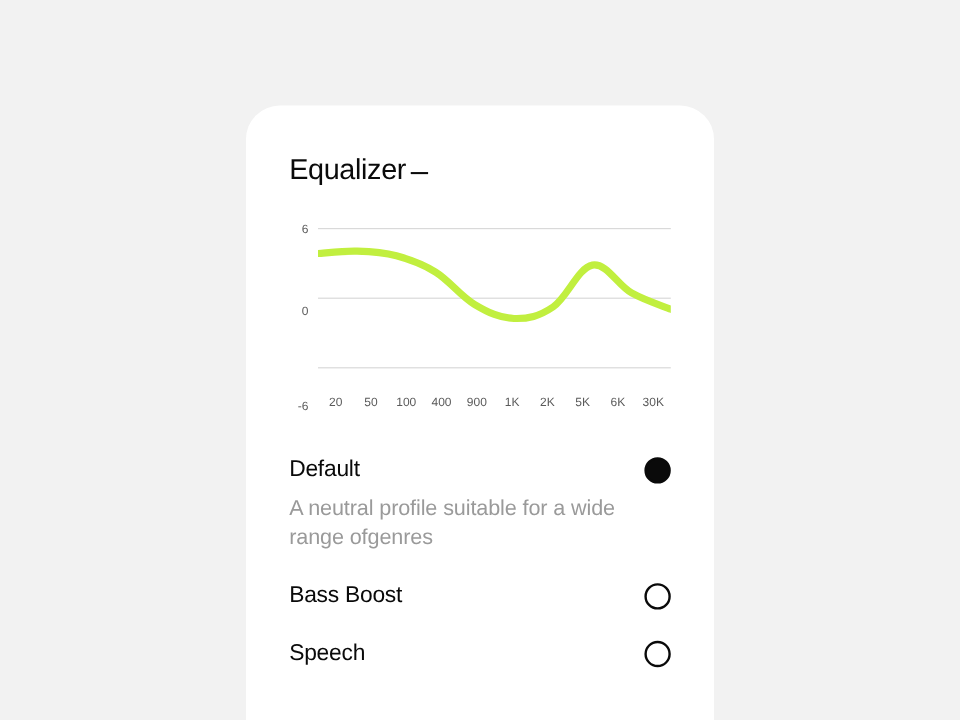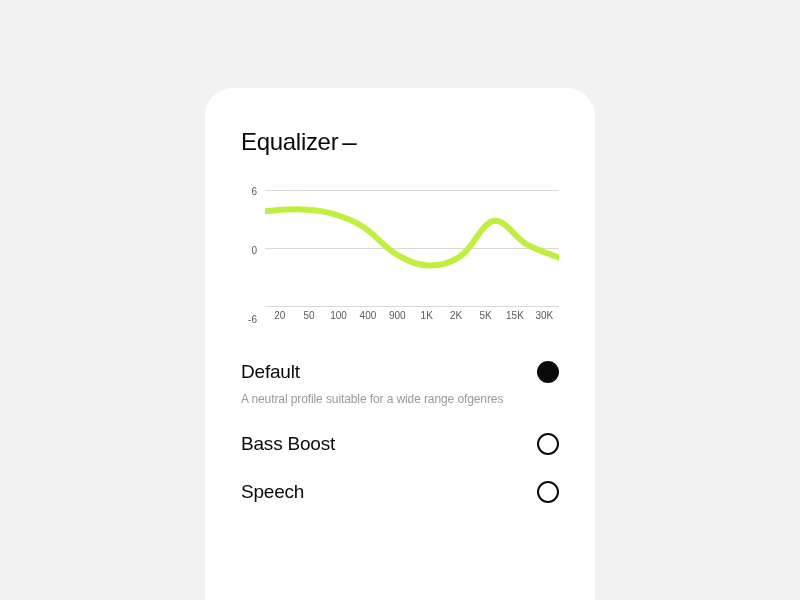--- a/index.html
+++ b/index.html
@@ -85,21 +85,21 @@
       top: 0;
       width: 100%;
       height: 100%;
     }
     .x-labels {
       margin-left: 24px;
       display: flex;
       justify-content: space-between;
       font-size: 10px;
       color: #5a5a5a;
-      padding-top: 4px;
+      padding-top: 24px;
     }
     .x-labels span {
       flex: 1;
       text-align: center;
     }
     .presets {
       margin-top: 40px;
     }
     .preset {
       margin-bottom: 26px;
@@ -109,21 +109,21 @@
       display: flex;
       justify-content: space-between;
     }
     .preset-name {
       font-size: 19px;
       font-weight: 500;
       color: #0a0a0a;
       letter-spacing: -0.2px;
     }
     .preset-desc {
-      font-size: 12px;
+      font-size: 18px;
       color: #9a9a9a;
       margin-top: 8px;
       line-height: 1.35;
       letter-spacing: -0.1px;
     }
     .radio {
       width: 22px;
       height: 22px;
       border-radius: 50%;
       border: 2px solid #0a0a0a;
@@ -158,21 +158,21 @@
     </div>
     <div class="x-labels">
       <span>20</span>
       <span>50</span>
       <span>100</span>
       <span>400</span>
       <span>900</span>
       <span>1K</span>
       <span>2K</span>
       <span>5K</span>
-      <span>15K</span>
+      <span>6K</span>
       <span>30K</span>
     </div>
   </div>
 
   <div class="presets">
     <div class="preset">
       <div class="preset-row">
         <div class="preset-name">Default</div>
         <div class="radio selected"></div>
       </div>

